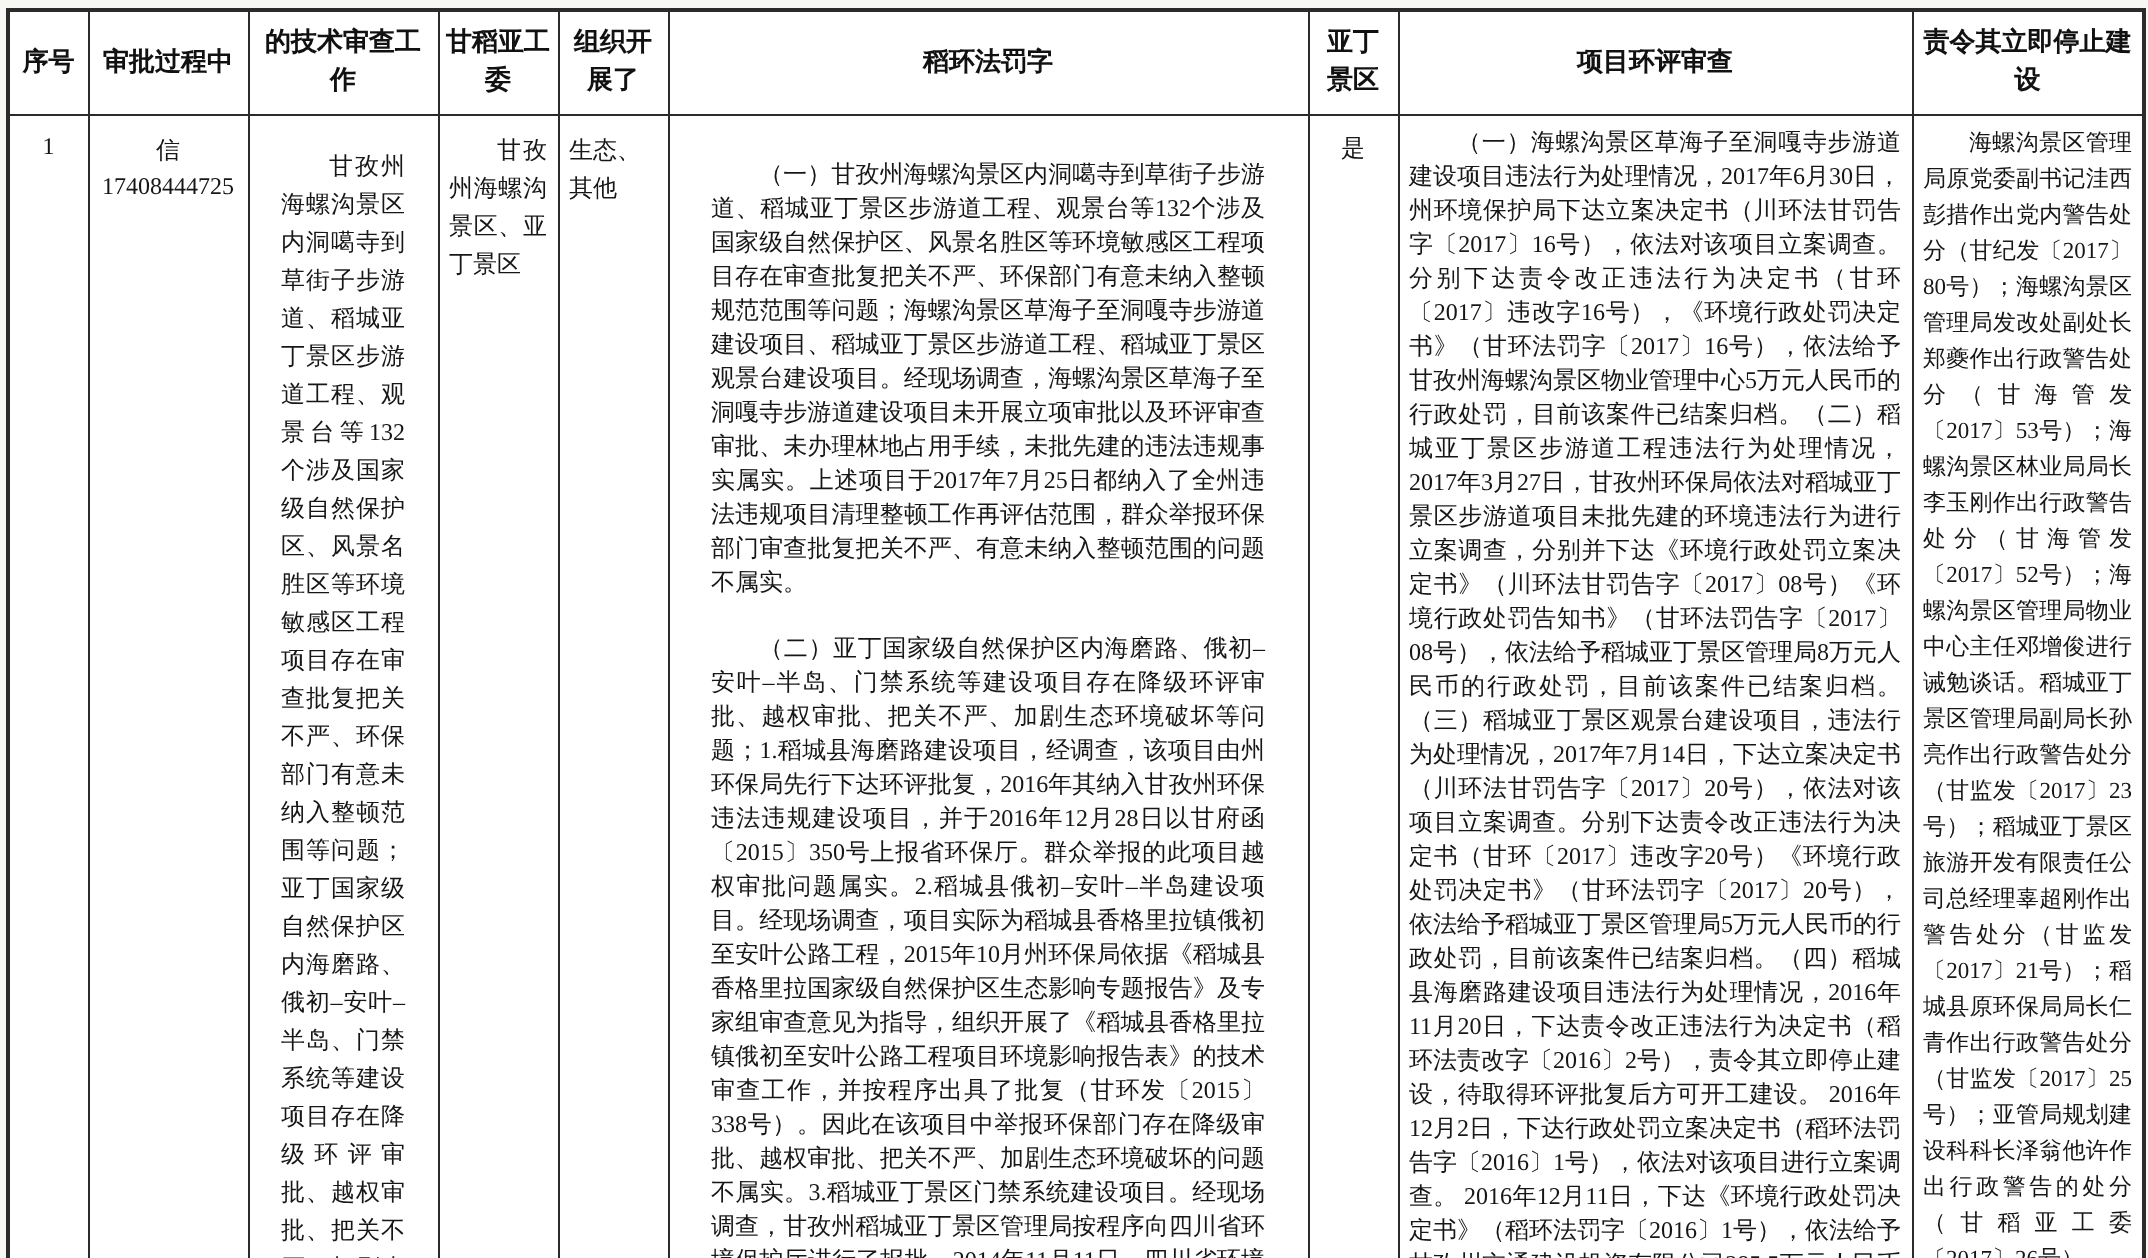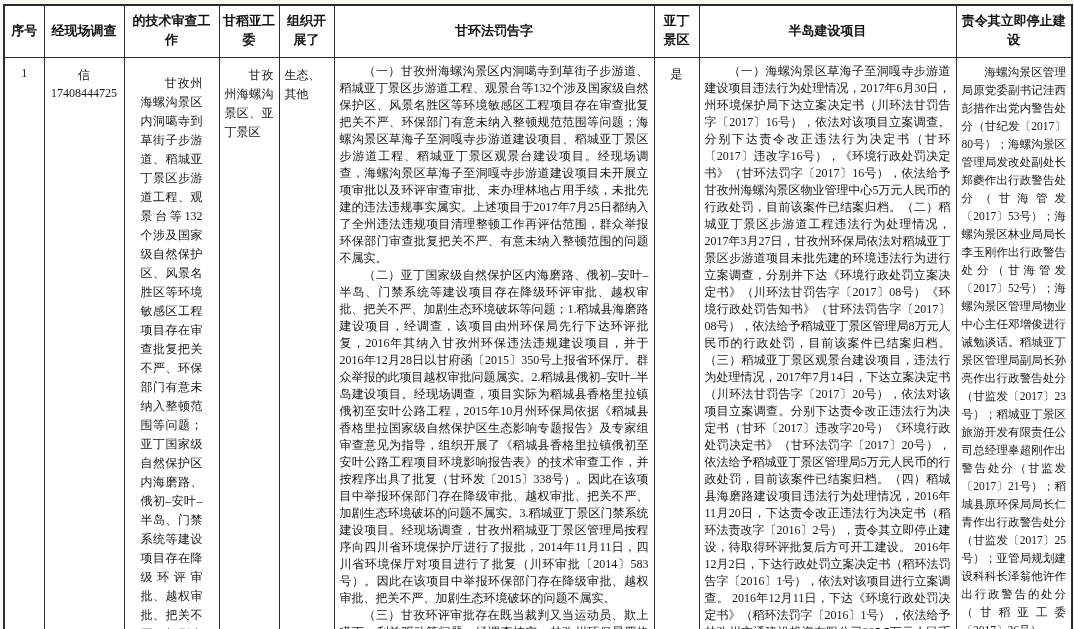--- a/index.html
+++ b/index.html
@@ -43,21 +43,21 @@
     padding:5px 5px 3px 5px;
   }
   .cell-seq{text-align:center;padding-top:8px;}
   .cell-case{text-align:center;padding-top:8px;line-height:18px;}
   .cell-case .case-line{display:block;}
   .cell-problem{line-height:19px;}
   .cell-problem p{margin:11px;text-align:justify;text-indent:2em;}
   .cell-region{line-height:19px;text-align:justify;text-indent:2em;padding-top:8px;}
   .cell-pollution{line-height:19px;text-align:left;padding-top:8px;}
   .cell-invest{line-height:17px;}
-  .cell-invest p{margin:0;text-align:justify;text-indent:2em;line-height:17px;}
+  .cell-invest p{margin:16px;text-align:justify;text-indent:2em;line-height:17px;}
   .cell-verified{text-align:center;padding-top:8px;}
   .cell-handling{line-height:17px;}
   .cell-handling p{margin:0;text-align:justify;text-indent:2em;line-height:17px;}
   .cell-account{line-height:18px;font-size:11.5px;}
   .cell-account p{margin:0;text-align:justify;text-indent:2em;line-height:18px;}
 </style>
 </head>
 <body>
 
 <div class="page">
@@ -69,27 +69,27 @@
       <col style="width:60px">
         <col style="width:55px">
         <col style="width:320px">
       <col style="width:45px">
         <col style="width:257px">
         <col style="width:116px">
     </colgroup>
     <thead>
       <tr>
         <th class="hcell">序号</th>
-        <th class="hcell">经现场调查</th>
+        <th class="hcell">审批过程中</th>
         <th class="hcell">的技术审查工作</th>
         <th class="hcell">甘稻亚工委</th>
         <th class="hcell">组织开展了</th>
-        <th class="hcell">甘环法罚告字</th>
+        <th class="hcell">稻环法罚字</th>
         <th class="hcell">亚丁景区</th>
-        <th class="hcell">半岛建设项目</th>
+        <th class="hcell">项目环评审查</th>
         <th class="hcell">责令其立即停止建设</th>
       </tr>
     </thead>
     <tbody>
       <tr>
         <td class="cell-seq">1</td>
         <td class="cell-case">
           <span class="case-line">信</span>
           <span class="case-line">17408444725</span>
         </td>

